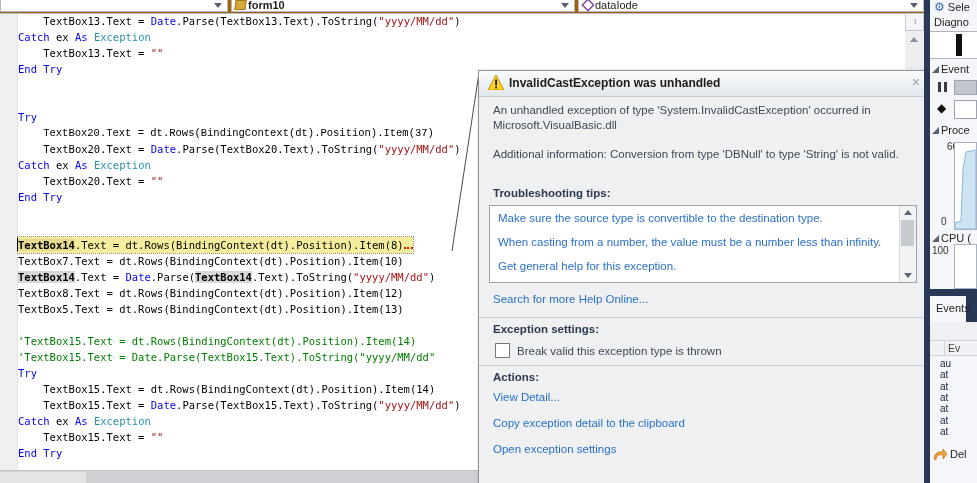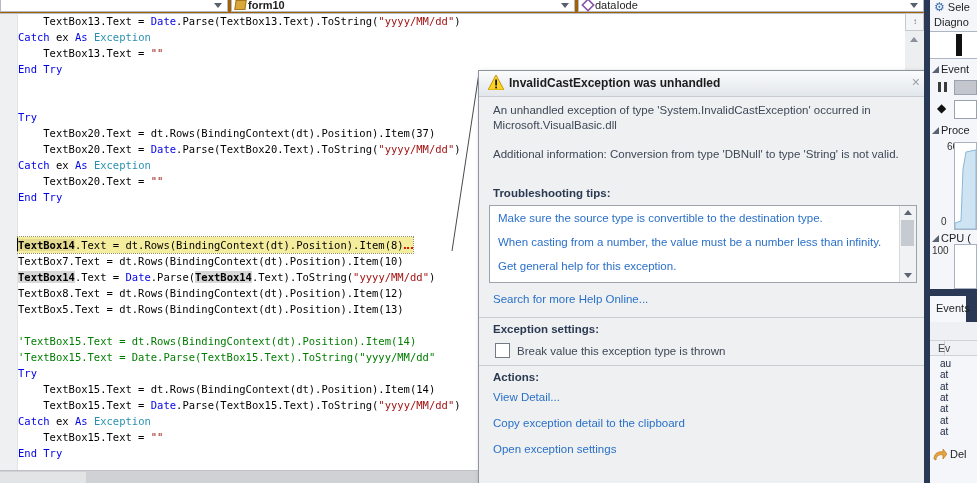--- a/index.html
+++ b/index.html
@@ -65,40 +65,40 @@
   .diamond{position:absolute;left:7px;top:101px;color:#111;font-size:12px;}
   .lanebox{position:absolute;left:24px;width:23px;box-sizing:border-box;border:1px solid #9aa2b0;background:#fff;}
   .axis{position:absolute;font-size:10px;color:#333;}
   .chartbox{position:absolute;left:24px;width:23px;background:#fff;border:1px solid #a9b2c2;box-sizing:border-box;}
   .darkband{position:absolute;left:0;top:289px;width:47px;height:33px;background:#293955;}
   .evttab{position:absolute;left:0;top:296px;width:36px;height:26px;background:#f5f7fa;}
   .evttab span{position:absolute;left:6px;top:6px;}
   .evt-toolbar{position:absolute;left:0;top:322px;width:47px;height:18px;background:#eef0f4;}
   .evt-hdr{position:absolute;left:0;top:340px;width:47px;height:16px;background:#f0f1f5;border-top:1px solid #cdd2d9;border-bottom:1px solid #cdd2d9;box-sizing:border-box;}
   .evt-hdr .v{position:absolute;left:14px;top:0;width:1px;height:14px;background:#cdd2d9;}
-  .evt-hdr span{position:absolute;left:8px;top:1px;font-size:10.5px;color:#444;}
+  .evt-hdr span{position:absolute;left:18px;top:1px;font-size:10.5px;color:#444;}
   #evtrows .erow{position:absolute;left:10px;white-space:nowrap;font-size:10px;color:#16233f;}
   .actrow{position:absolute;left:0;top:446px;width:47px;height:18px;}
   .actrow .txt{position:absolute;left:20px;top:2px;font-size:11px;}
 </style>
 </head>
 <body>
 
 <div id="screen">
 
   <div class="gutter"></div>
   <div id="code">
       <div class="line" style="top: 13px;"><span class="pl">    TextBox13.Text = </span><span class="kw">Date</span><span class="pl">.Parse(TextBox13.Text).ToString(</span><span class="st">"yyyy/MM/dd"</span><span class="pl">)</span></div>
       <div class="line" style="top: 29px;"><span class="kw">Catch</span><span class="pl"> ex </span><span class="kw">As</span><span class="pl"> </span><span class="ty">Exception</span></div>
       <div class="line" style="top: 45px;"><span class="pl">    TextBox13.Text = </span><span class="st">""</span></div>
       <div class="line" style="top: 61px;"><span class="kw">End Try</span></div>
       <div class="line" style="top: 77px;"></div>
       <div class="line" style="top: 93px;"></div>
       <div class="line" style="top: 109px;"><span class="kw">Try</span></div>
-      <div class="line" style="top: 125px;"><span class="pl">    TextBox20.Text = dt.Rows(BindingContext(dt).Position).Item(37)</span></div>
+      <div class="line" style="top: 125px; font-family: Liberation Mono, monospace;"><span class="pl">    TextBox20.Text = dt.Rows(BindingContext(dt).Position).Item(37)</span></div>
       <div class="line" style="top: 141px;"><span class="pl">    TextBox20.Text = </span><span class="kw">Date</span><span class="pl">.Parse(TextBox20.Text).ToString(</span><span class="st">"yyyy/MM/dd"</span><span class="pl">)</span></div>
       <div class="line" style="top: 157px;"><span class="kw">Catch</span><span class="pl"> ex </span><span class="kw">As</span><span class="pl"> </span><span class="ty">Exception</span></div>
       <div class="line" style="top: 173px;"><span class="pl">    TextBox20.Text = </span><span class="st">""</span></div>
       <div class="line" style="top: 189px;"><span class="kw">End Try</span></div>
       <div class="line" style="top: 205px;"></div>
       <div class="line" style="top: 221px;"></div>
       <div class="line hl" style="top: 237px;"><span class="id">TextBox14</span><span class="pl">.Text = dt.Rows(BindingContext(dt).Position).Item(8)</span><span class="sq"></span></div>
       <div class="line" style="top: 253px;"><span class="pl">TextBox7.Text = dt.Rows(BindingContext(dt).Position).Item(10)</span></div>
       <div class="line" style="top: 269px;"><span class="id">TextBox14</span><span class="pl">.Text = </span><span class="kw">Date</span><span class="pl">.Parse(</span><span class="id">TextBox14</span><span class="pl">.Text).ToString(</span><span class="st">"yyyy/MM/dd"</span><span class="pl">)</span></div>
       <div class="line" style="top: 285px;"><span class="pl">TextBox8.Text = dt.Rows(BindingContext(dt).Position).Item(12)</span></div>
@@ -168,21 +168,21 @@
         <div class="up"></div>
         <div class="thumb"></div>
         <div class="dn"></div>
       </div>
     </div>
     <span class="dlg-link" style="top:222px;">Search for more Help Online...</span>
     <div class="divider" style="top:246px;"></div>
     <span class="boldlbl" style="top:252px;">Exception settings:</span>
     <div class="chkrow">
       <div class="chk"></div>
-      <span>Break value this exception type is thrown</span>
+      <span>Break valid this exception type is thrown</span>
     </div>
     <div class="divider" style="top:294px;"></div>
     <span class="boldlbl" style="top:300px;">Actions:</span>
     <div id="actions">
         <span class="dlg-link" style="top: 320px;">View Detail...</span>
         <span class="dlg-link" style="top: 346px;">Copy exception detail to the clipboard</span>
         <span class="dlg-link" style="top: 372px;">Open exception settings</span>
       </div>
   </div>
 

